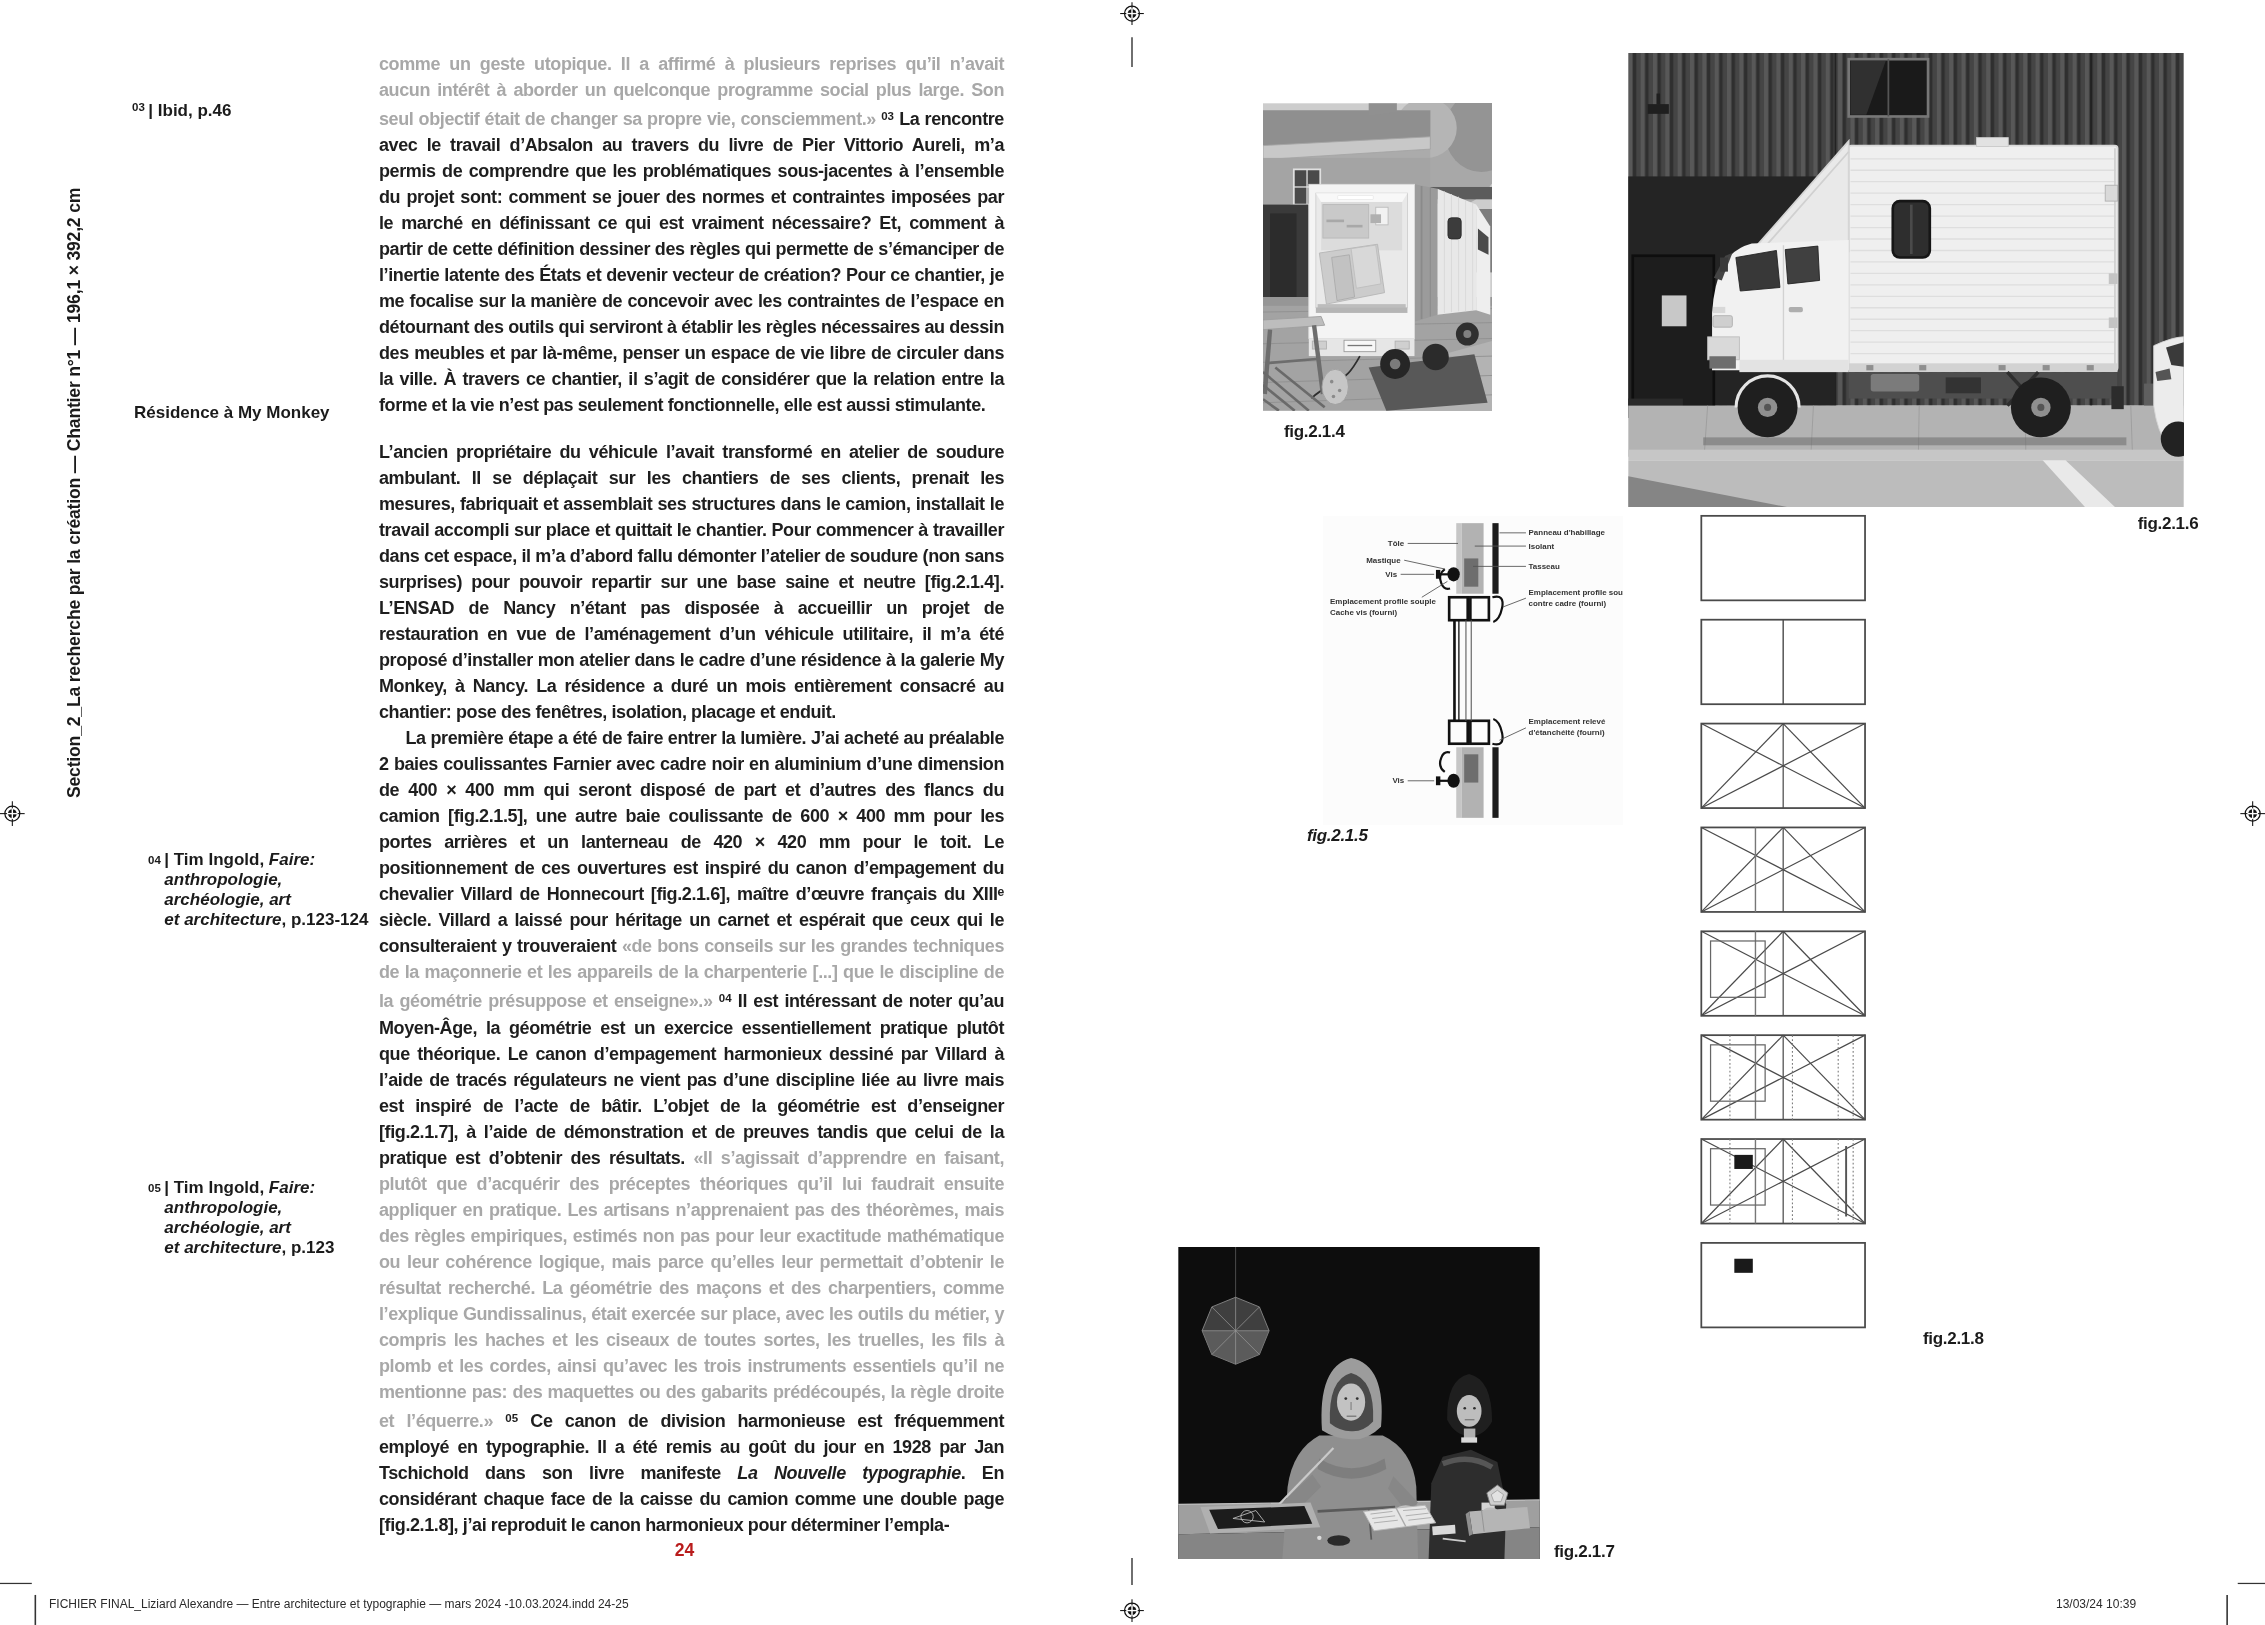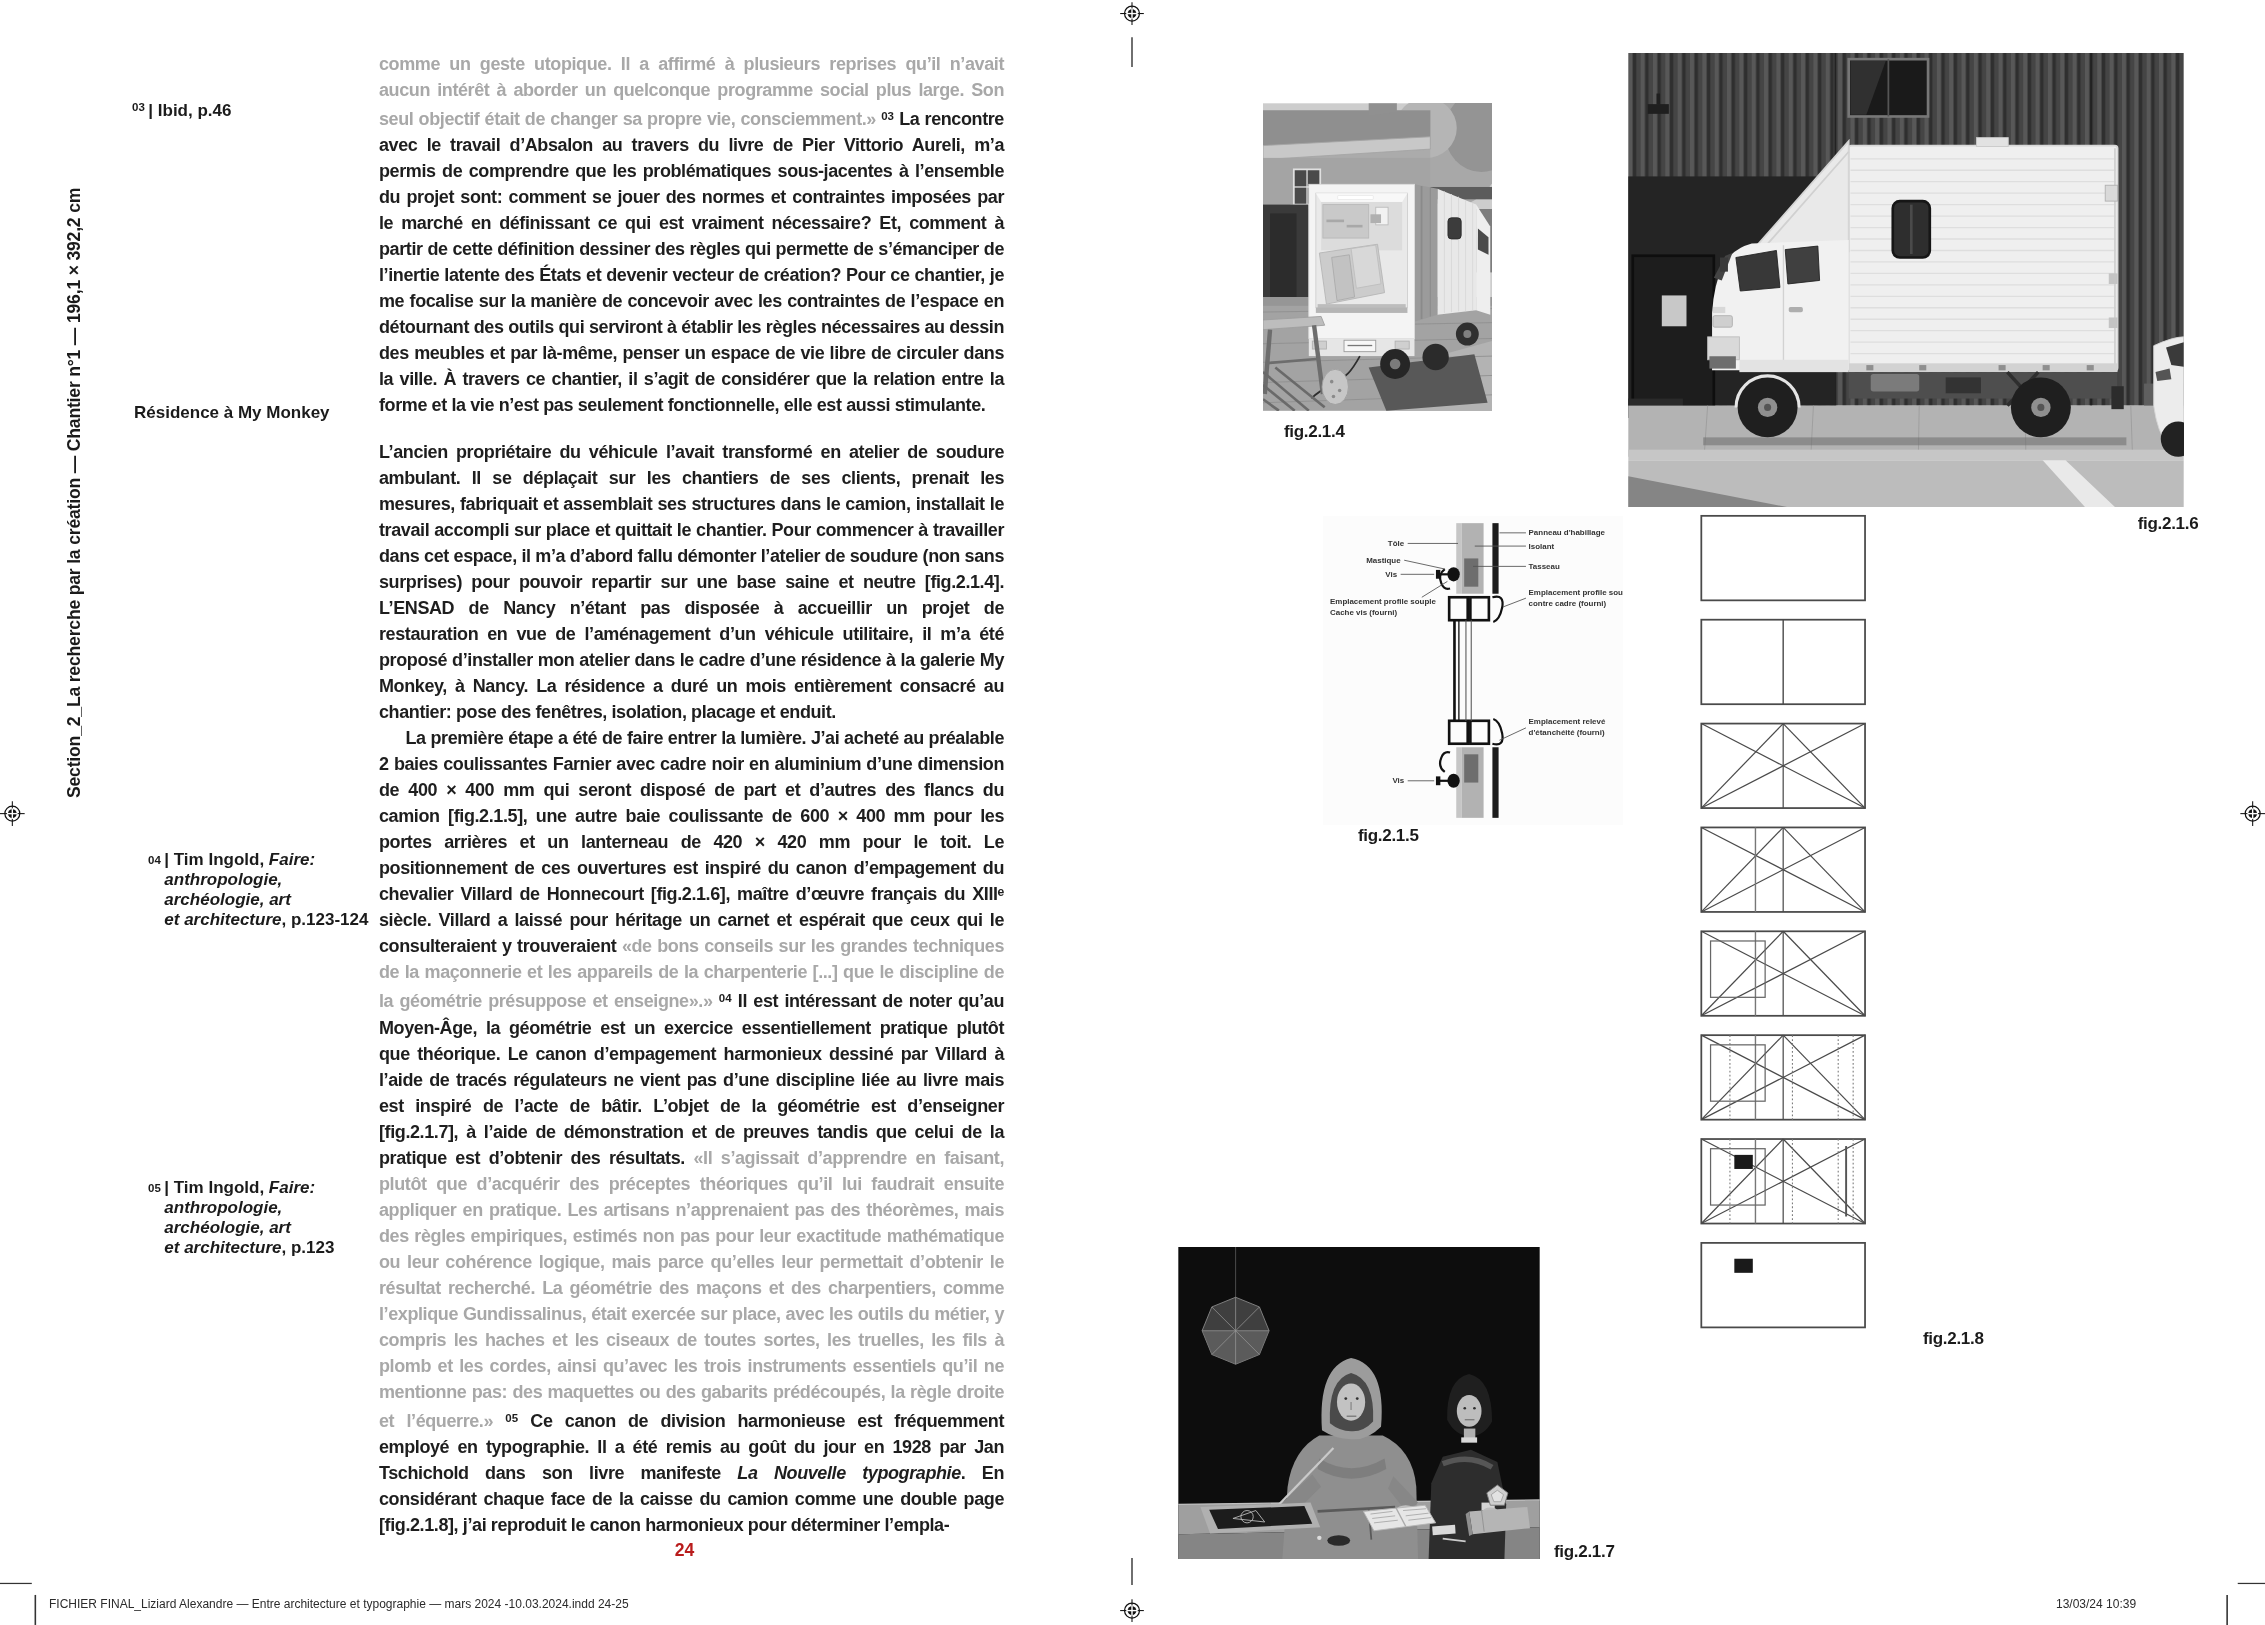--- a/index.html
+++ b/index.html
@@ -361,21 +361,21 @@
       <text x="92" y="303" text-anchor="end">Vis</text>
       <text x="233" y="22">Panneau d'habillage</text>
       <text x="233" y="37">Isolant</text>
       <text x="233" y="60">Tasseau</text>
       <text x="233" y="90">Emplacement profile souple</text>
       <text x="233" y="102">contre cadre (fourni)</text>
       <text x="233" y="236">Emplacement relevé</text>
       <text x="233" y="248">d'étanchéité (fourni)</text>
     </g>
   </svg>
-  <div class="figcap" style="left:1358px;top:826px;">fig.2.1.5</div>
+  <div class="figcap" style="left:1307px;top:826px;font-style:italic;">fig.2.1.5</div>
 
   <svg class="abs" style="left:1700px;top:514px;" width="169" height="817" viewBox="0 0 192 926">
     <g fill="none" stroke="#4a4a4a" stroke-width="2">
       <rect x="1.5" y="1" width="186" height="96"></rect>
       <rect x="1.5" y="119" width="186" height="96"></rect>
       <rect x="1.5" y="237" width="186" height="96"></rect>
       <rect x="1.5" y="355" width="186" height="96"></rect>
       <rect x="1.5" y="473" width="186" height="96"></rect>
       <rect x="1.5" y="591" width="186" height="96"></rect>
       <rect x="1.5" y="709" width="186" height="96"></rect>

